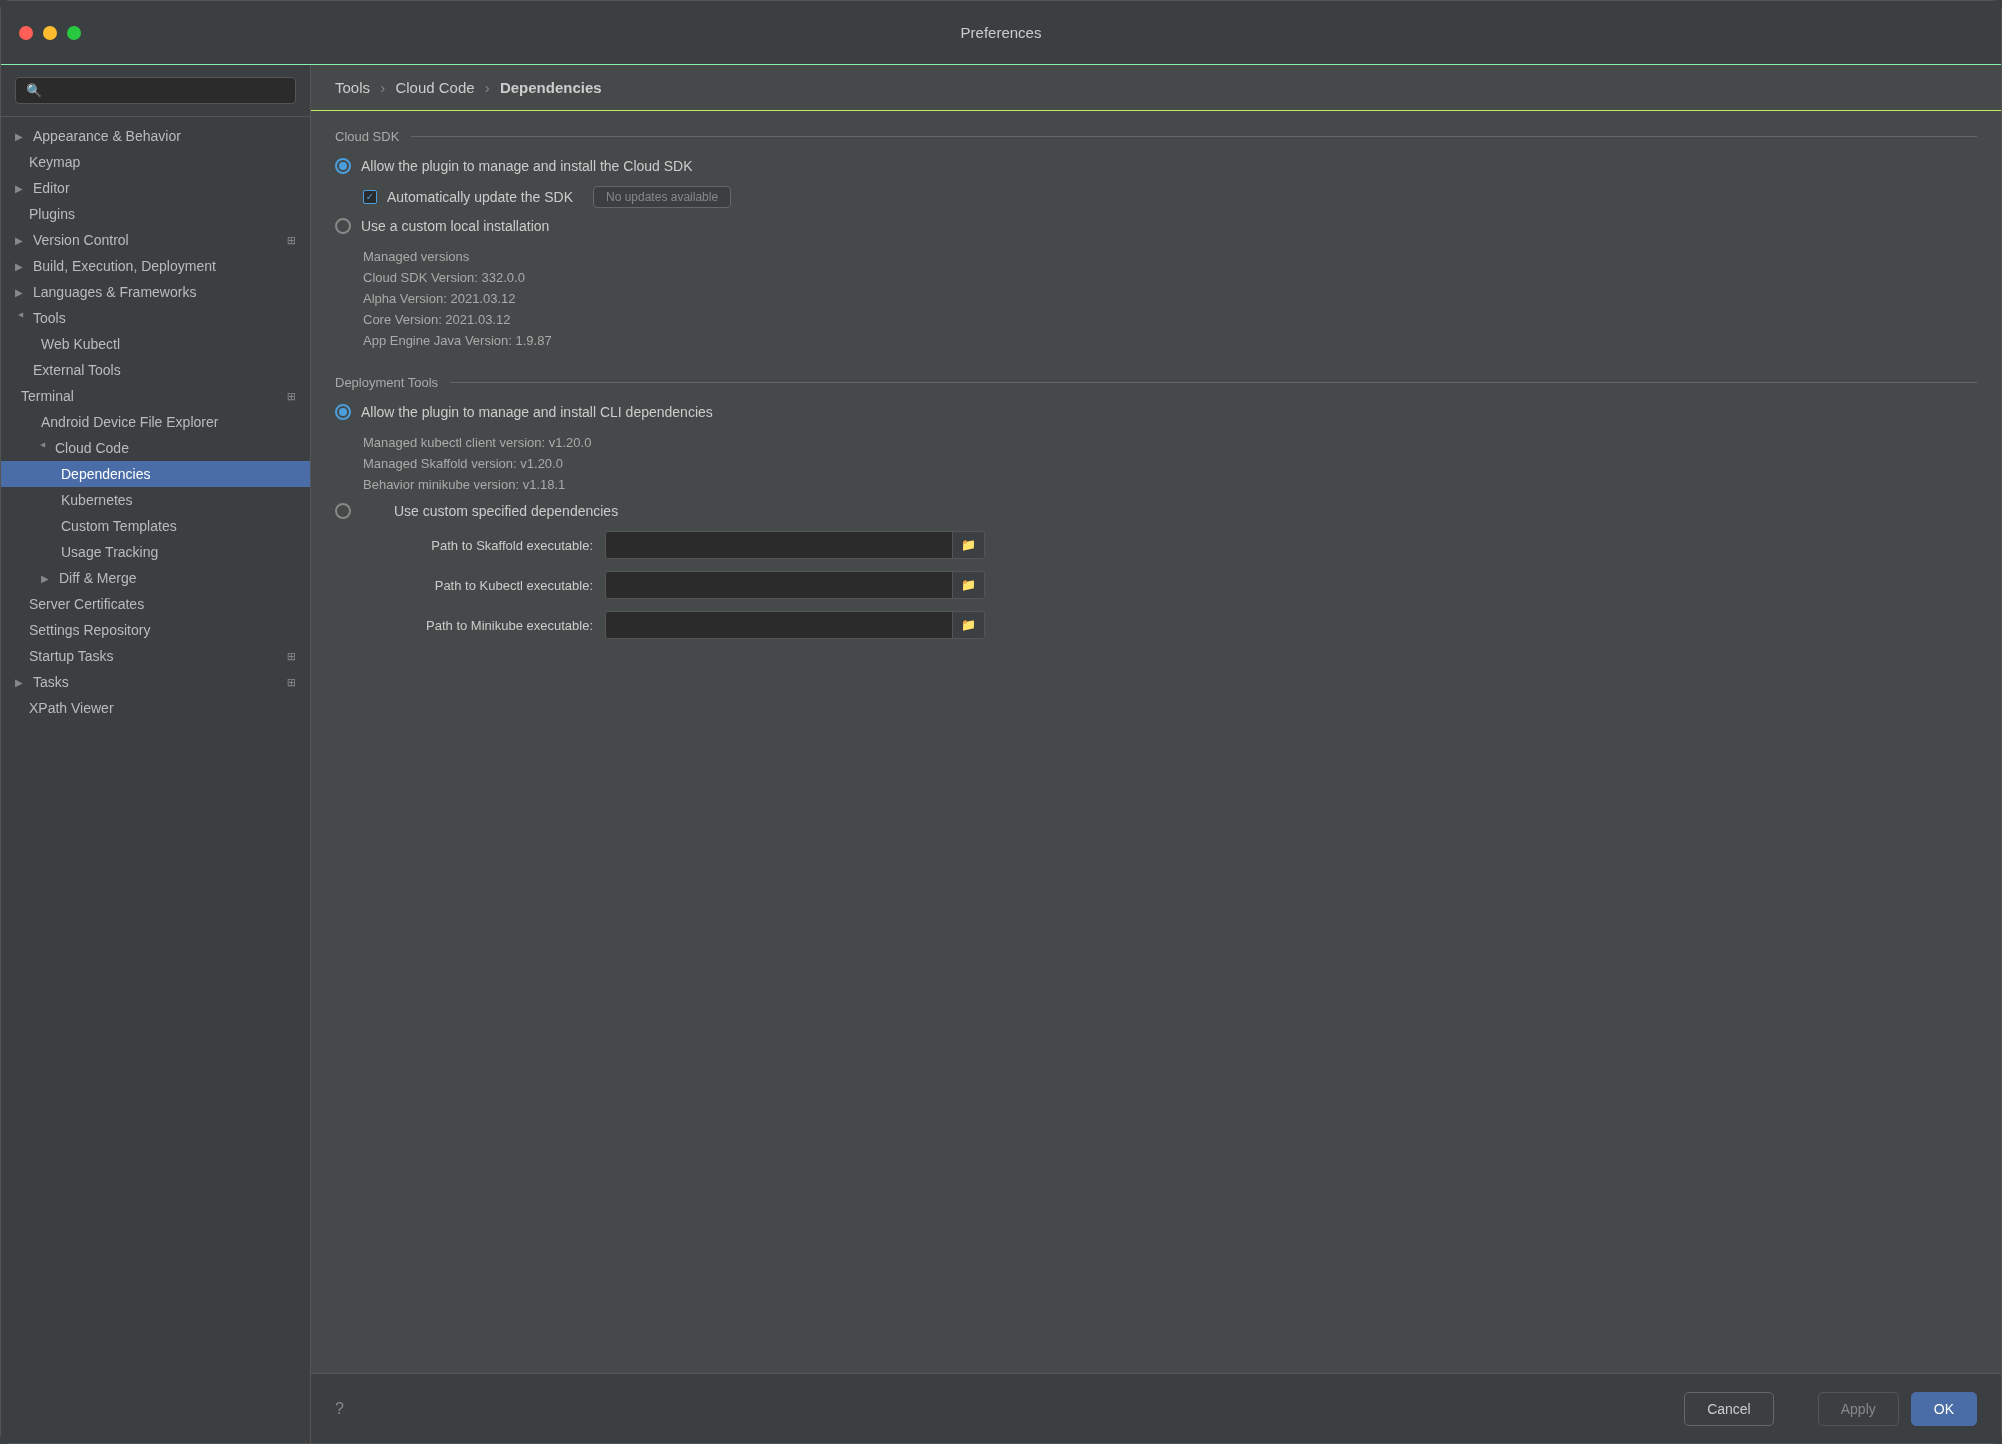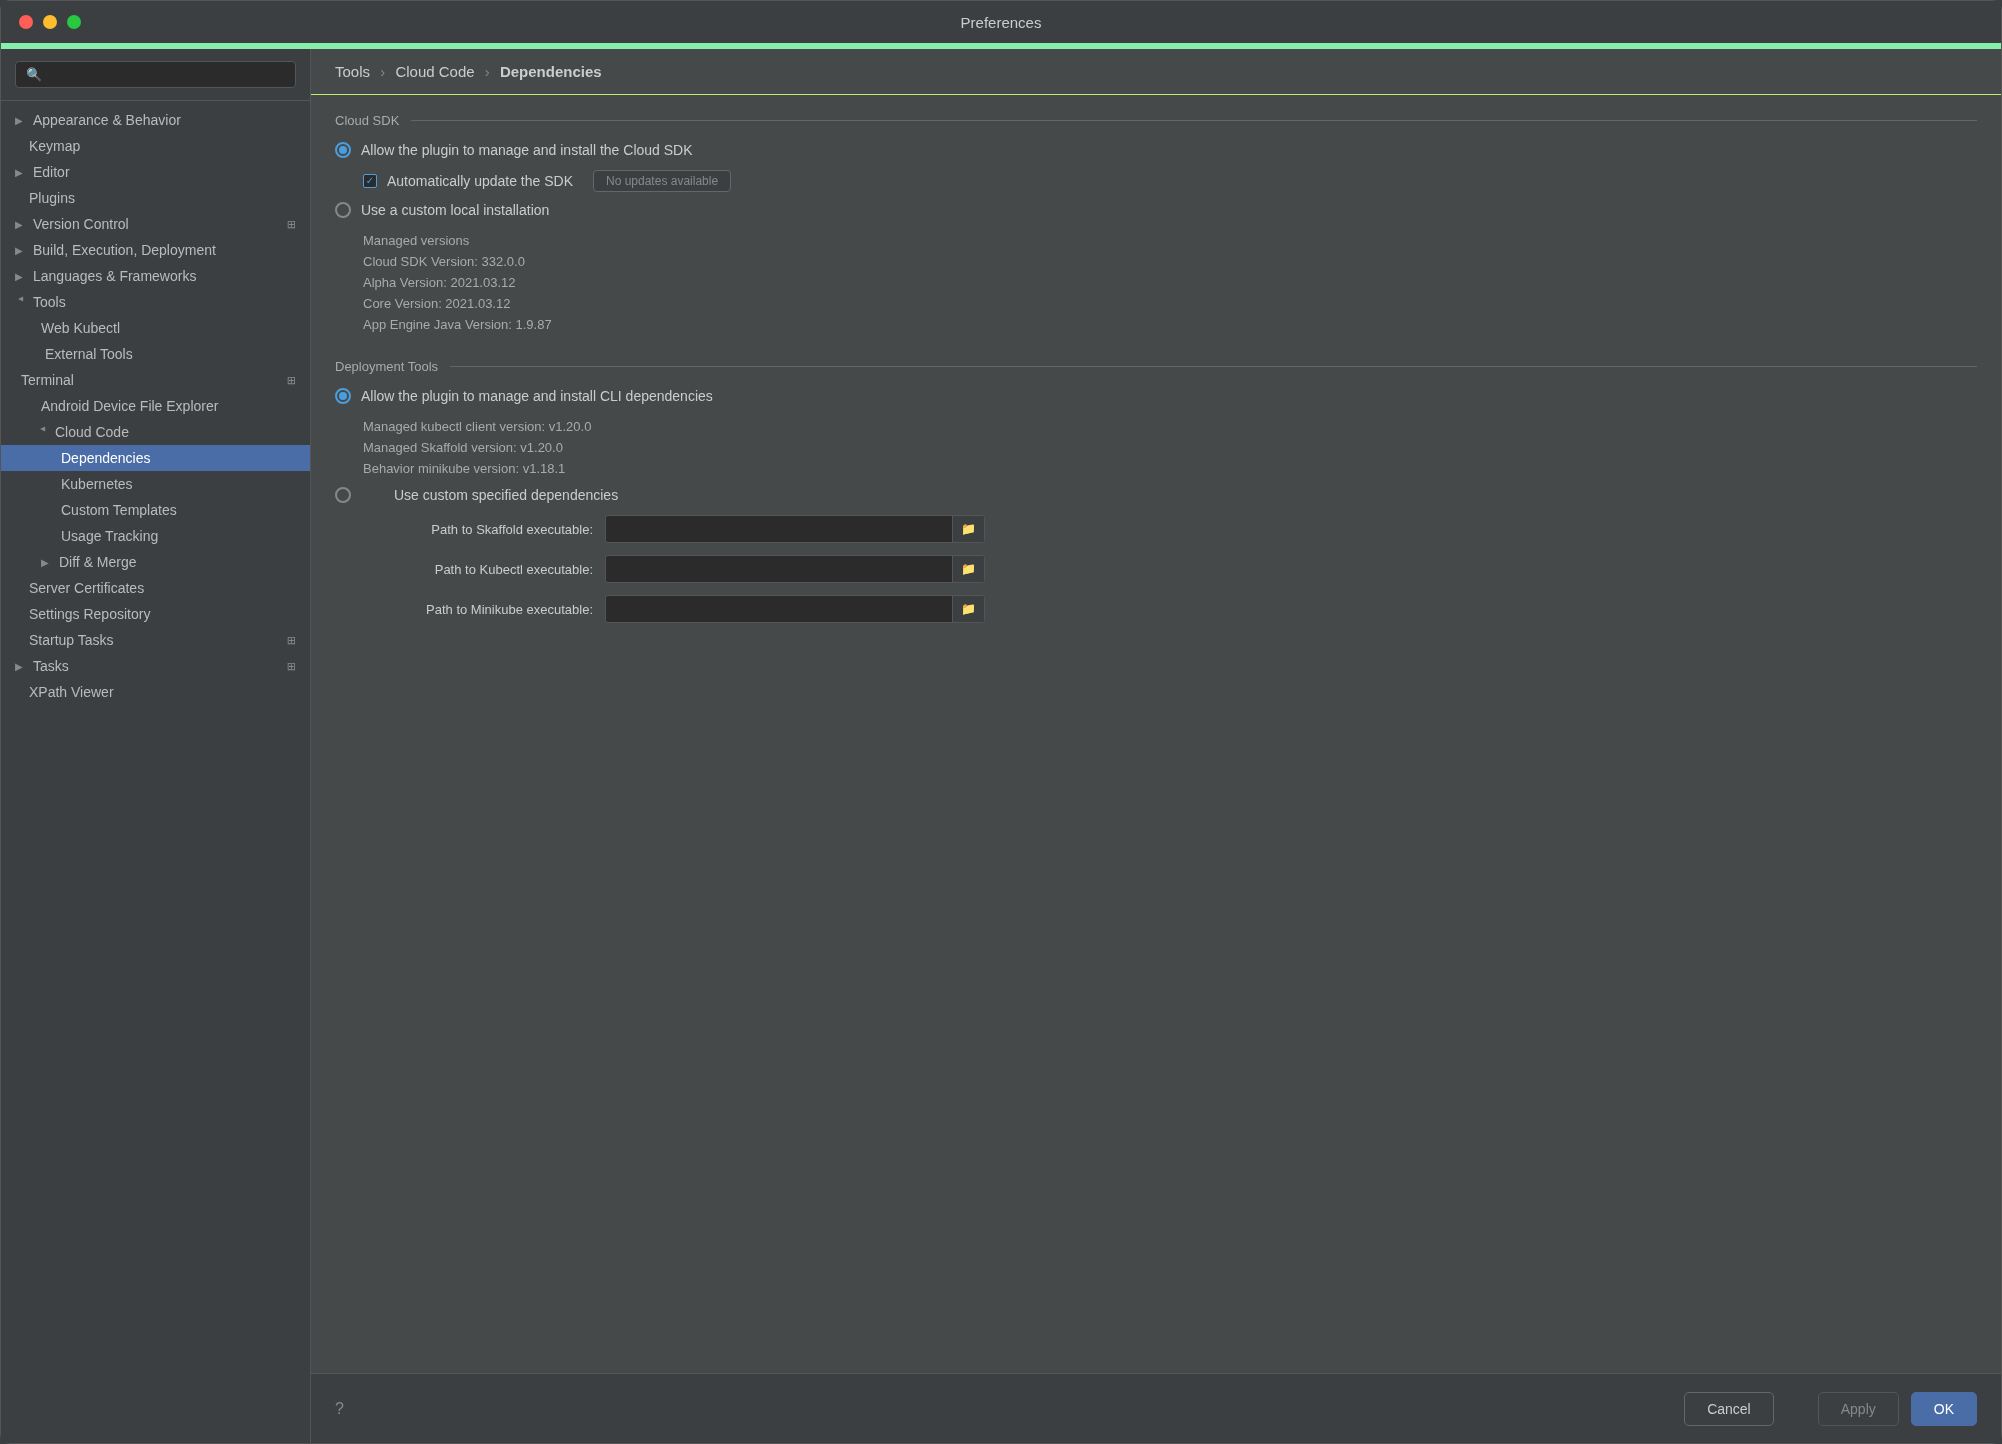--- a/index.html
+++ b/index.html
@@ -18,26 +18,26 @@
       height: 100%;
       background: #3c3f41;
       border-radius: 10px;
       display: flex;
       flex-direction: column;
       border: 1px solid #555;
     }
 
     .titlebar {
       background: #3c3f41;
-      height: 48px;
+      height: 64px;
       display: flex;
       align-items: center;
       justify-content: center;
       position: relative;
-      border-bottom: 6px solid #86efac;
+      border-bottom: 1px solid #86efac;
       flex-shrink: 0;
     }
 
     .traffic-lights {
       position: absolute;
       left: 18px;
       display: flex;
       gap: 10px;
       align-items: center;
     }
@@ -416,21 +416,21 @@
 
         <div class="sidebar-item indent0" style="padding-left:14px;">
           <span class="chevron open">▾</span>
           <span>Tools</span>
         </div>
 
         <div class="sidebar-item" style="padding-left:40px;">
           <span>Web Kubectl</span>
         </div>
 
-        <div class="sidebar-item" style="padding-left:32px;margin-left:12px;">
+        <div class="sidebar-item" style="padding-left:32px;">
           <span>External Tools</span>
         </div>
 
         <div class="sidebar-item" style="padding-left:20px;text-align:right;">
           <span>Terminal</span>
           <span class="icon-badge">⊞</span>
         </div>
 
         <div class="sidebar-item" style="padding-left:40px;">
           <span>Android Device File Explorer</span>

